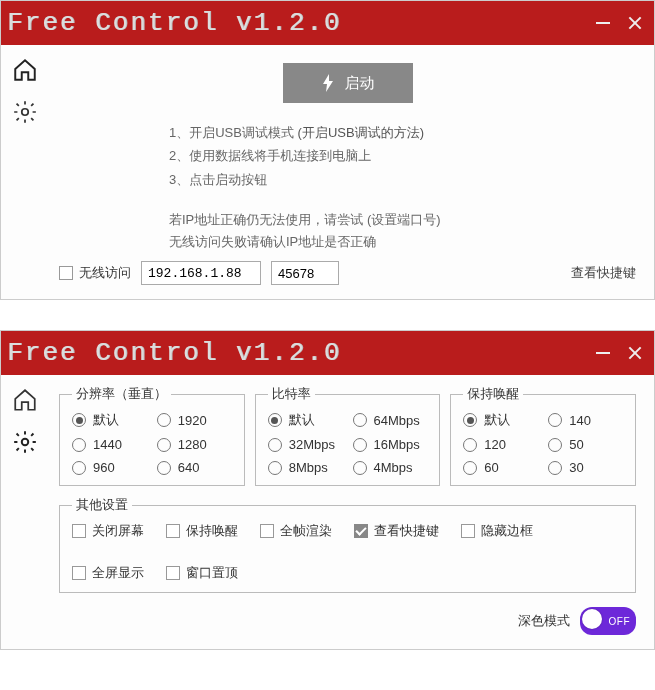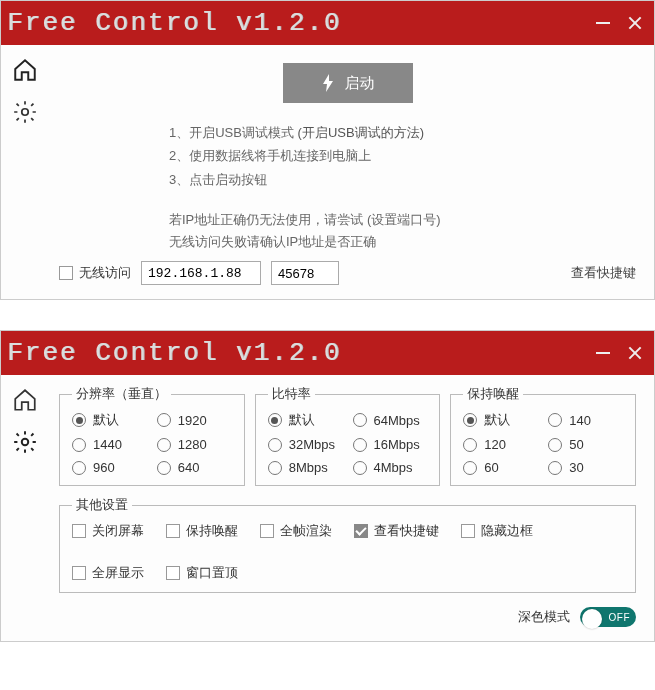--- a/index.html
+++ b/index.html
@@ -38,21 +38,21 @@
   legend { padding: 0 4px; font-size: 13px; color: #333; }
   .radio-grid { display: grid; grid-template-columns: repeat(2, 1fr); gap: 8px 10px; }
   .radio { display: inline-flex; align-items: center; gap: 7px; cursor: pointer; white-space: nowrap; }
   .radio .circ { width: 14px; height: 14px; border: 1.5px solid #777; border-radius: 50%; display: inline-flex; align-items: center; justify-content: center; }
   .radio.sel .circ::after { content: ""; width: 7px; height: 7px; background: #555; border-radius: 50%; }
   .settings-row { display: flex; gap: 10px; }
   .settings-row fieldset { flex: 1; }
   .other-row { margin-top: 10px; }
   .chk-grid { display: flex; flex-wrap: wrap; gap: 24px 22px; }
   .dark-row { display: flex; justify-content: flex-end; align-items: center; gap: 10px; margin-top: 14px; font-size: 13px; }
-  .toggle { width: 56px; height: 20px; border-radius: 12px; background: #0f766e; position: relative; display: inline-flex; align-items: center; cursor: pointer; }
+  .toggle { width: 56px; height: 28px; border-radius: 12px; background: #6d28d9; position: relative; display: inline-flex; align-items: center; cursor: pointer; }
   .toggle .knob { width: 20px; height: 20px; border-radius: 50%; background: #fff; position: absolute; left: 2px; top: 2px; box-shadow: 0 0 2px rgba(0,0,0,.3); }
   .toggle .lab { position: absolute; right: 6px; font-size: 10px; color: #fff; letter-spacing: .5px; }
 </style>
 </head>
 <body>
 
 <div class="window">
   <div class="titlebar">
     <span class="titlebar-title">Free Control v1.2.0</span>
     <div class="win-controls">

